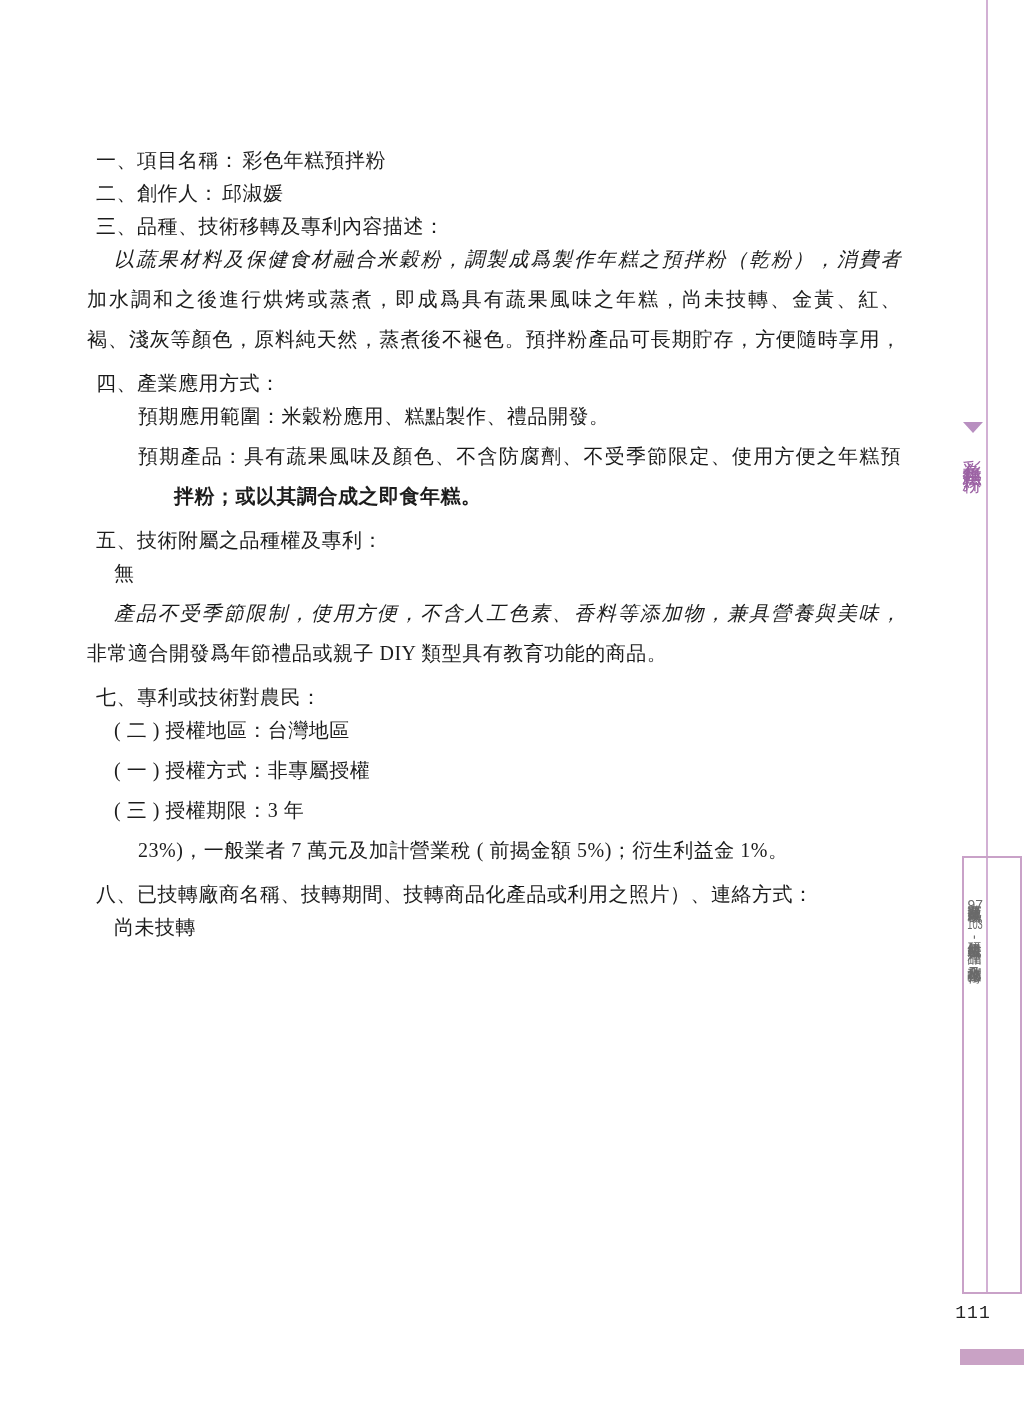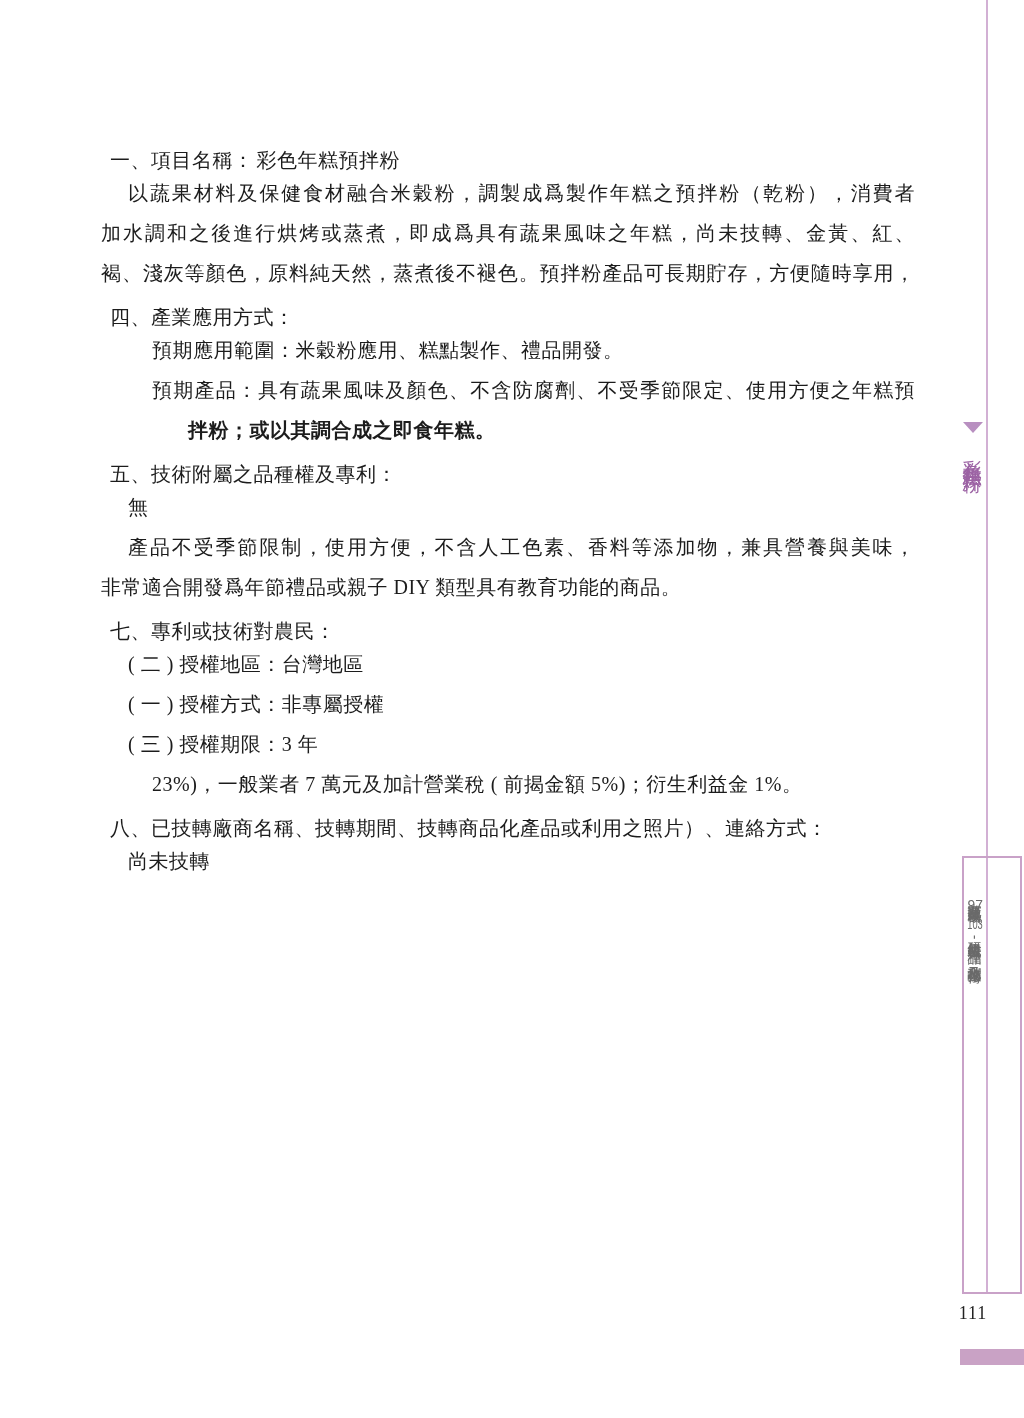--- a/index.html
+++ b/index.html
@@ -1,34 +1,34 @@
 <!DOCTYPE html>
 <html><head>
 <meta charset="utf-8">
 <style>
   html,body{margin:0;padding:0;}
   body{
     width:1024px;height:1418px;position:relative;background:#ffffff;overflow:hidden;
     font-family:"Liberation Serif","DejaVu Serif",serif;
   }
   
-  .main{position:absolute;left:101px;top:140px;width:814px;}
+  .main{position:absolute;left:87px;top:140px;width:814px;}
   .main > div{height:40px;line-height:40px;font-size:20px;color:#1c1c1c;letter-spacing:.5px;white-space:nowrap;}
   .sec{
     font-family:"Liberation Sans","DejaVu Sans",sans-serif;
     color:#a55fa8;font-size:21px;letter-spacing:1.5px;
     margin-left:9px;margin-top:4px;font-weight:500;
   }
   .sec:first-child{margin-top:0;}
   .sec + div{margin-top:-7px;}
   .sec .val{
     font-family:"Liberation Serif","DejaVu Serif",serif;
     color:#1c1c1c;font-size:20px;letter-spacing:.5px;margin-left:3px;font-weight:normal;
   }
-  .ind{text-indent:27px;}
+  .ind{text-indent:27px;font-style:italic;}
   .ml27{margin-left:27px;}
   .ml51{margin-left:51px;}
   .ml87{margin-left:87px;font-weight:bold;}
   .j{text-align:justify;text-align-last:justify;}
   
   .vrule{position:absolute;left:986px;top:0;width:2px;height:1294px;background:#d2b0d4;}
   .tri{position:absolute;left:963px;top:422px;width:0;height:0;
        border-left:10px solid transparent;border-right:10px solid transparent;
        border-top:11px solid #b88fc0;}
   .spine-title{
@@ -43,30 +43,32 @@
   }
   .series-text{
     position:absolute;left:967px;top:894px;height:400px;
     writing-mode:vertical-rl;
     font-family:"Liberation Sans","DejaVu Sans",sans-serif;
     font-size:14px;letter-spacing:.5px;color:#6a6a6a;line-height:16px;
   }
   .tcu{text-combine-upright:all;-webkit-text-combine:horizontal;}
   .pagenum{
     position:absolute;left:953px;top:1303px;width:40px;text-align:center;
-    font-family:Liberation Serif, serif;
+    font-family:Liberation Mono, monospace;
     font-size:18px;color:#222222;letter-spacing:1px;
   }
   .accent-bar{position:absolute;left:960px;top:1349px;width:64px;height:16px;background:#c9a2c5;}
 </style>
 </head>
 <body>
 
 <div class="main">
   <div class="sec"><span>一、項目名稱：</span><span class="val">彩色年糕預拌粉</span></div>
+  <div class="sec"><span>二、創作人：</span><span class="val">邱淑媛</span></div>
+  <div class="sec">三、品種、技術移轉及專利內容描述：</div>
   <div class="ind j">以蔬果材料及保健食材融合米穀粉，調製成爲製作年糕之預拌粉（乾粉），消費者</div>
   <div class="j">加水調和之後進行烘烤或蒸煮，即成爲具有蔬果風味之年糕，尚未技轉、金黃、紅、</div>
   <div class="j">褐、淺灰等顏色，原料純天然，蒸煮後不褪色。預拌粉產品可長期貯存，方便隨時享用，</div>
   <div class="sec">四、產業應用方式：</div>
   <div class="ml51">預期應用範圍：米穀粉應用、糕點製作、禮品開發。</div>
   <div class="ml51 j">預期產品：具有蔬果風味及顏色、不含防腐劑、不受季節限定、使用方便之年糕預</div>
   <div class="ml87">拌粉；或以其調合成之即食年糕。</div>
   <div class="sec">五、技術附屬之品種權及專利：</div>
   <div class="ml27">無</div>
   <div class="ind j">產品不受季節限制，使用方便，不含人工色素、香料等添加物，兼具營養與美味，</div>

